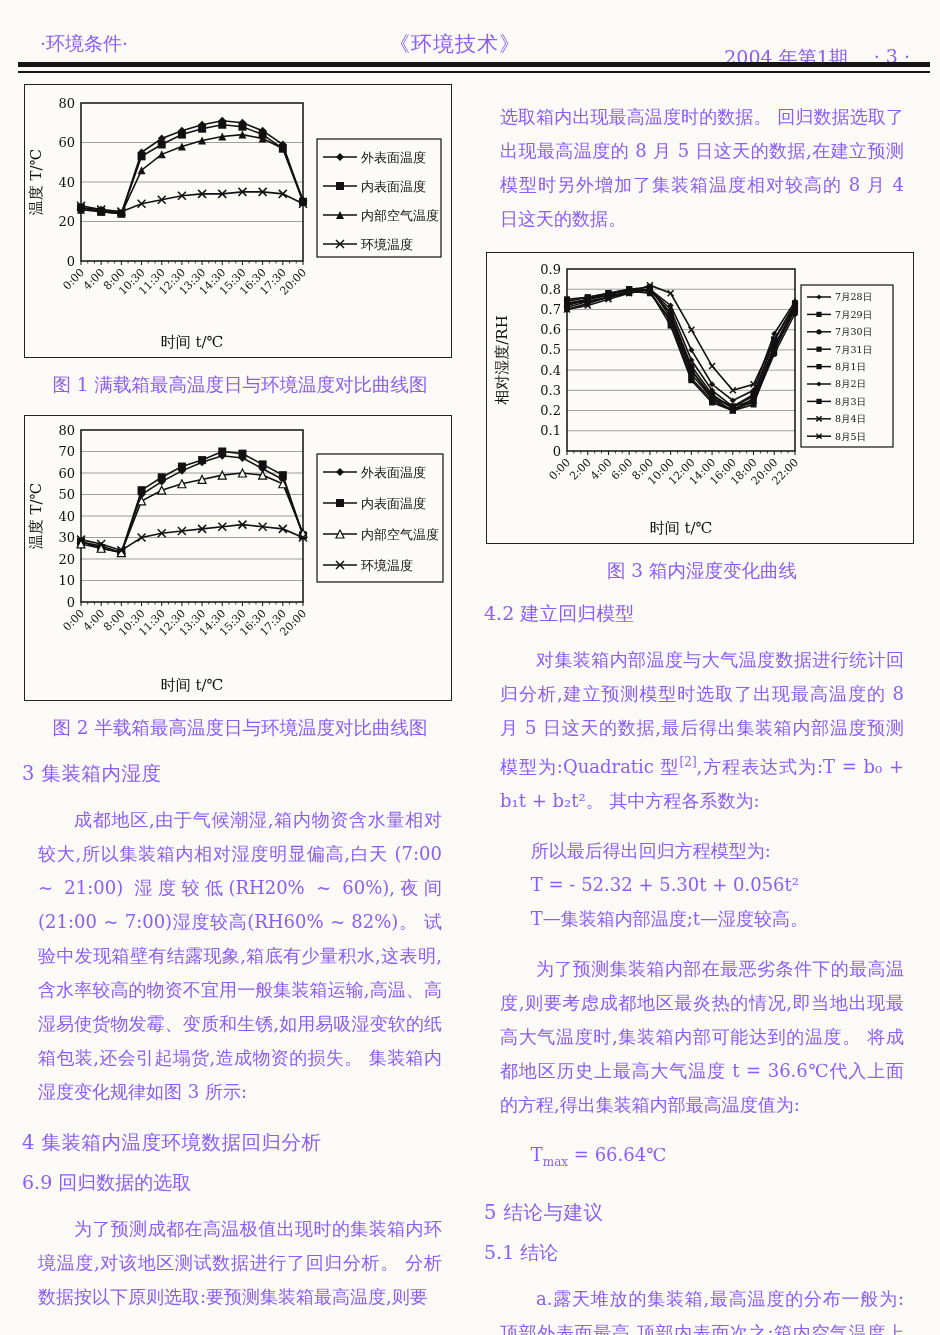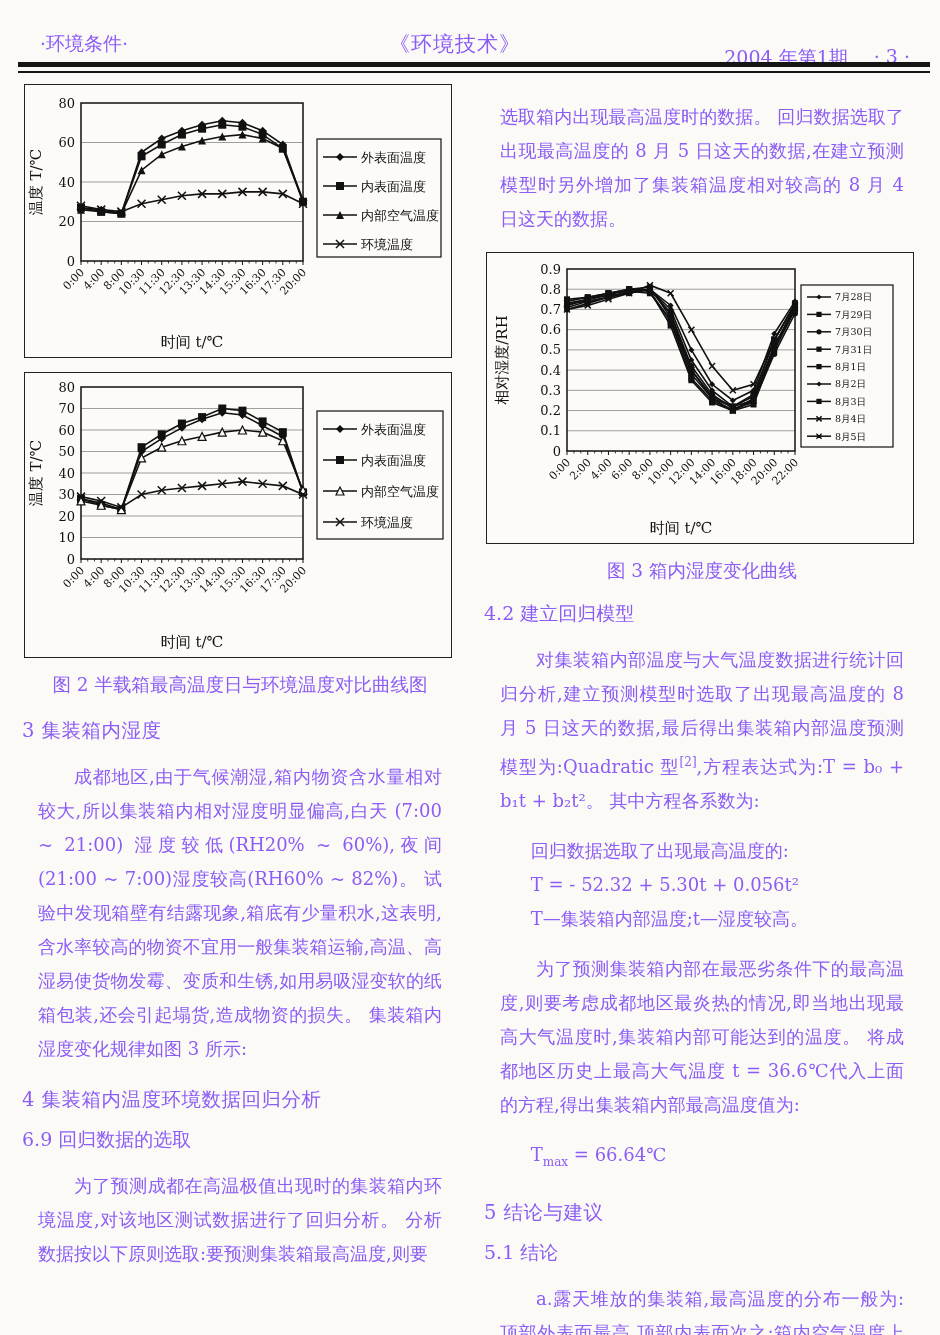--- a/index.html
+++ b/index.html
@@ -184,20 +184,21 @@
             <rect x="311" y="97" width="8" height="8" fill="#111"></rect>
             <text x="336" y="105.68" font-size="13">内表面温度</text>
             <line x1="298" y1="130" x2="332" y2="130" stroke="#111" stroke-width="1.5"></line>
             <path d="M315 126L319 134L311 134Z" fill="#111"></path>
             <text x="336" y="134.68" font-size="13">内部空气温度</text>
             <line x1="298" y1="159" x2="332" y2="159" stroke="#111" stroke-width="1.5"></line>
             <path d="M311 155L319 163M319 155L311 163" stroke="#111" stroke-width="1.5" fill="none"></path>
             <text x="336" y="163.68" font-size="13">环境温度</text>
           </svg>
       </div>
+      <div class="caption">图 1  满载箱最高温度日与环境温度对比曲线图</div>
 
       <div class="figbox">
         <svg width="424" height="280" viewBox="0 0 424 280">
             <text x="50" y="190.5" text-anchor="end" font-size="13">0</text>
             <line x1="56" y1="164.5" x2="278" y2="164.5" stroke="#777" stroke-width="0.7"></line>
             <text x="50" y="169" text-anchor="end" font-size="13">10</text>
             <line x1="56" y1="143" x2="278" y2="143" stroke="#777" stroke-width="0.7"></line>
             <text x="50" y="147.5" text-anchor="end" font-size="13">20</text>
             <line x1="56" y1="121.5" x2="278" y2="121.5" stroke="#777" stroke-width="0.7"></line>
             <text x="50" y="126" text-anchor="end" font-size="13">30</text>
@@ -553,21 +554,21 @@
             <line x1="320" y1="183.2" x2="344" y2="183.2" stroke="#111" stroke-width="1.5"></line>
             <path d="M329.4 180.6L334.6 185.79999999999998M334.6 180.6L329.4 185.79999999999998M329.4 183.2L334.6 183.2" stroke="#111" stroke-width="1.3" fill="none"></path>
             <text x="348" y="186.61999999999998" font-size="9.5">8月5日</text>
           </svg>
       </div>
       <div class="caption">图 3  箱内湿度变化曲线</div>
 
       <div class="subheading">4.2  建立回归模型</div>
       <p class="body"><span>对集装箱内部温度与大气温度数据进行统计回归分析,建立预测模型时选取了出现最高温度的 8 月 5 日这天的数据,最后得出集装箱内部温度预测模型为:Quadratic 型</span><sup>[2]</sup><span>,方程表达式为:T = b₀ + b₁t + b₂t²。 其中方程各系数为:</span></p>
 
-      <p class="eq">回归数据选取了出现最高温度的:</p>
+      <p class="eq">所以最后得出回归方程模型为:</p>
       <p class="eq">T = - 52.32 + 5.30t + 0.056t²</p>
       <p class="eq">T—集装箱内部温度;t—湿度较高。</p>
 
       <p class="body">为了预测集装箱内部在最恶劣条件下的最高温度,则要考虑成都地区最炎热的情况,即当地出现最高大气温度时,集装箱内部可能达到的温度。 将成都地区历史上最高大气温度 t = 36.6℃代入上面的方程,得出集装箱内部最高温度值为:</p>
       <p class="eq"><span>T</span><sub>max</sub><span> = 66.64℃</span></p>
 
       <div class="heading">5  结论与建议</div>
       <div class="subheading">5.1  结论</div>
       <p class="body">a.露天堆放的集装箱,最高温度的分布一般为:顶部外表面最高,顶部内表面次之;箱内空气温度上部最高,下部最低;在同样的环境条件下,半载箱最高温度要比满载箱最高温度低(1 ~ 5)℃;</p>
 

